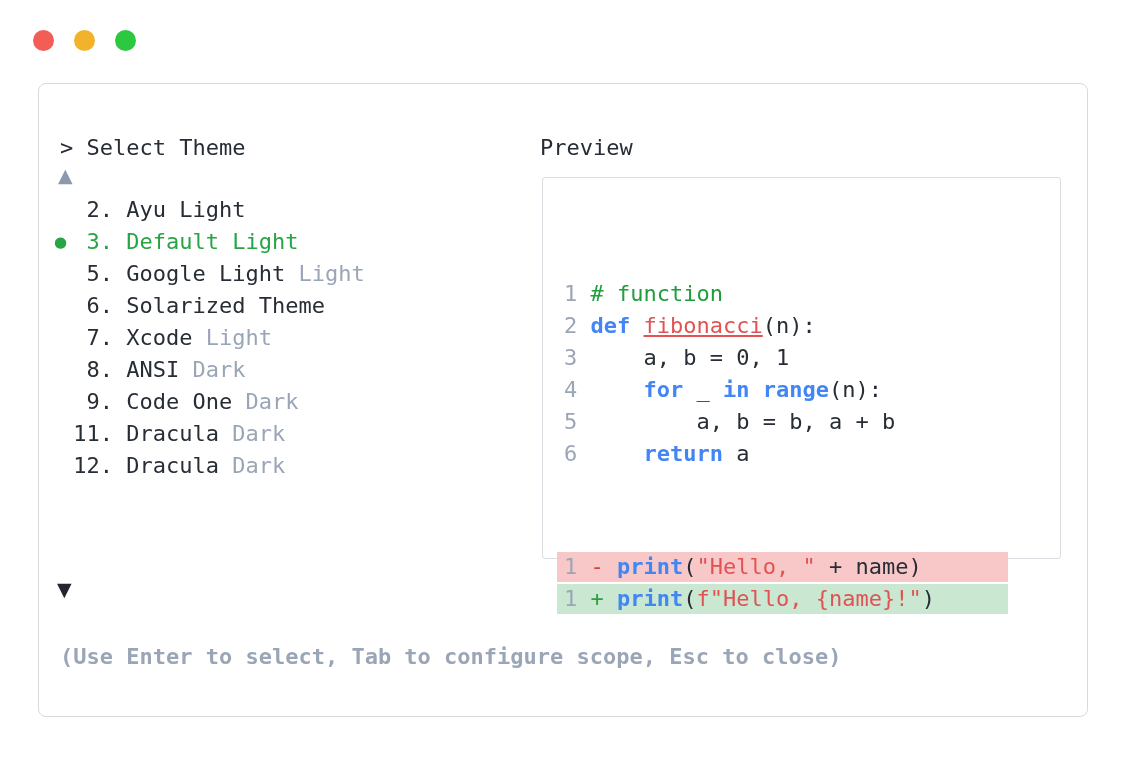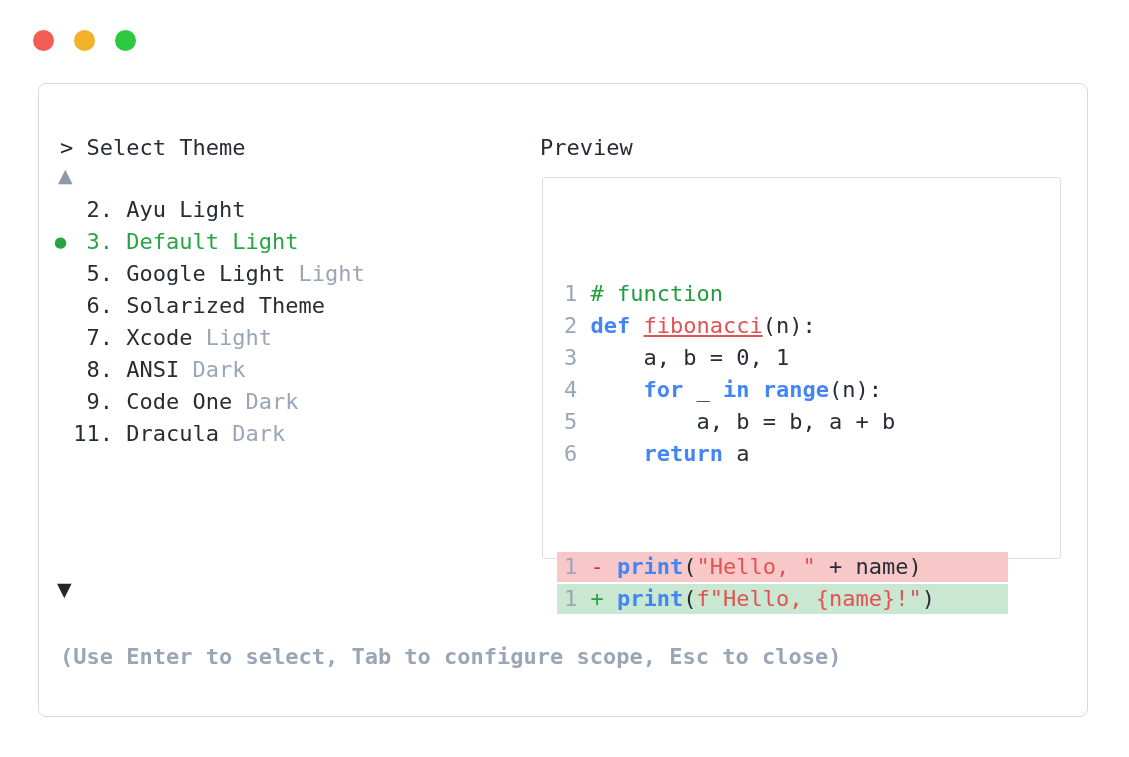--- a/index.html
+++ b/index.html
@@ -74,20 +74,21 @@
 
 <div class="theme-list">
     <div class="theme-row"><span>  2. </span><span>Ayu Light</span></div>
     <div class="theme-row selected"><span class="bullet">●</span><span>  3. </span><span>Default Light</span></div>
     <div class="theme-row"><span>  5. </span><span>Google Light</span><span class="muted"> Light</span></div>
     <div class="theme-row"><span>  6. </span><span>Solarized Theme</span></div>
     <div class="theme-row"><span>  7. </span><span>Xcode</span><span class="muted"> Light</span></div>
     <div class="theme-row"><span>  8. </span><span>ANSI</span><span class="muted"> Dark</span></div>
     <div class="theme-row"><span>  9. </span><span>Code One</span><span class="muted"> Dark</span></div>
     <div class="theme-row"><span> 11. </span><span>Dracula</span><span class="muted"> Dark</span></div>
+    <div class="theme-row"><span> 12. </span><span>Dracula</span><span class="muted"> Dark</span></div>
   </div>
 
 <div class="down-arrow">▼</div>
 
 <div class="preview-box">
   <div class="code">
     <div><div class="code-line"><span class="ln">1 </span><span class="tok-comment"># function</span></div><div class="code-line"><span class="ln">2 </span><span class="tok-keyword">def</span><span class="tok-plain"> </span><span class="tok-func">fibonacci</span><span class="tok-plain">(n):</span></div><div class="code-line"><span class="ln">3 </span><span class="tok-plain">    a, b = 0, 1</span></div><div class="code-line"><span class="ln">4 </span><span class="tok-plain">    </span><span class="tok-keyword">for</span><span class="tok-plain"> _ </span><span class="tok-keyword">in</span><span class="tok-plain"> </span><span class="tok-keyword">range</span><span class="tok-plain">(n):</span></div><div class="code-line"><span class="ln">5 </span><span class="tok-plain">        a, b = b, a + b</span></div><div class="code-line"><span class="ln">6 </span><span class="tok-plain">    </span><span class="tok-keyword">return</span><span class="tok-plain"> a</span></div></div>
     <div class="code-diff"><div class="code-line removed"><span class="ln">1 </span><span class="sign-minus">- </span><span class="tok-keyword">print</span><span class="tok-plain">(</span><span class="tok-string">"Hello, "</span><span class="tok-plain"> + name)</span></div><div class="code-line added"><span class="ln">1 </span><span class="sign-plus">+ </span><span class="tok-keyword">print</span><span class="tok-plain">(</span><span class="tok-string">f"Hello, {name}!"</span><span class="tok-plain">)</span></div></div>
   </div>
 </div>

